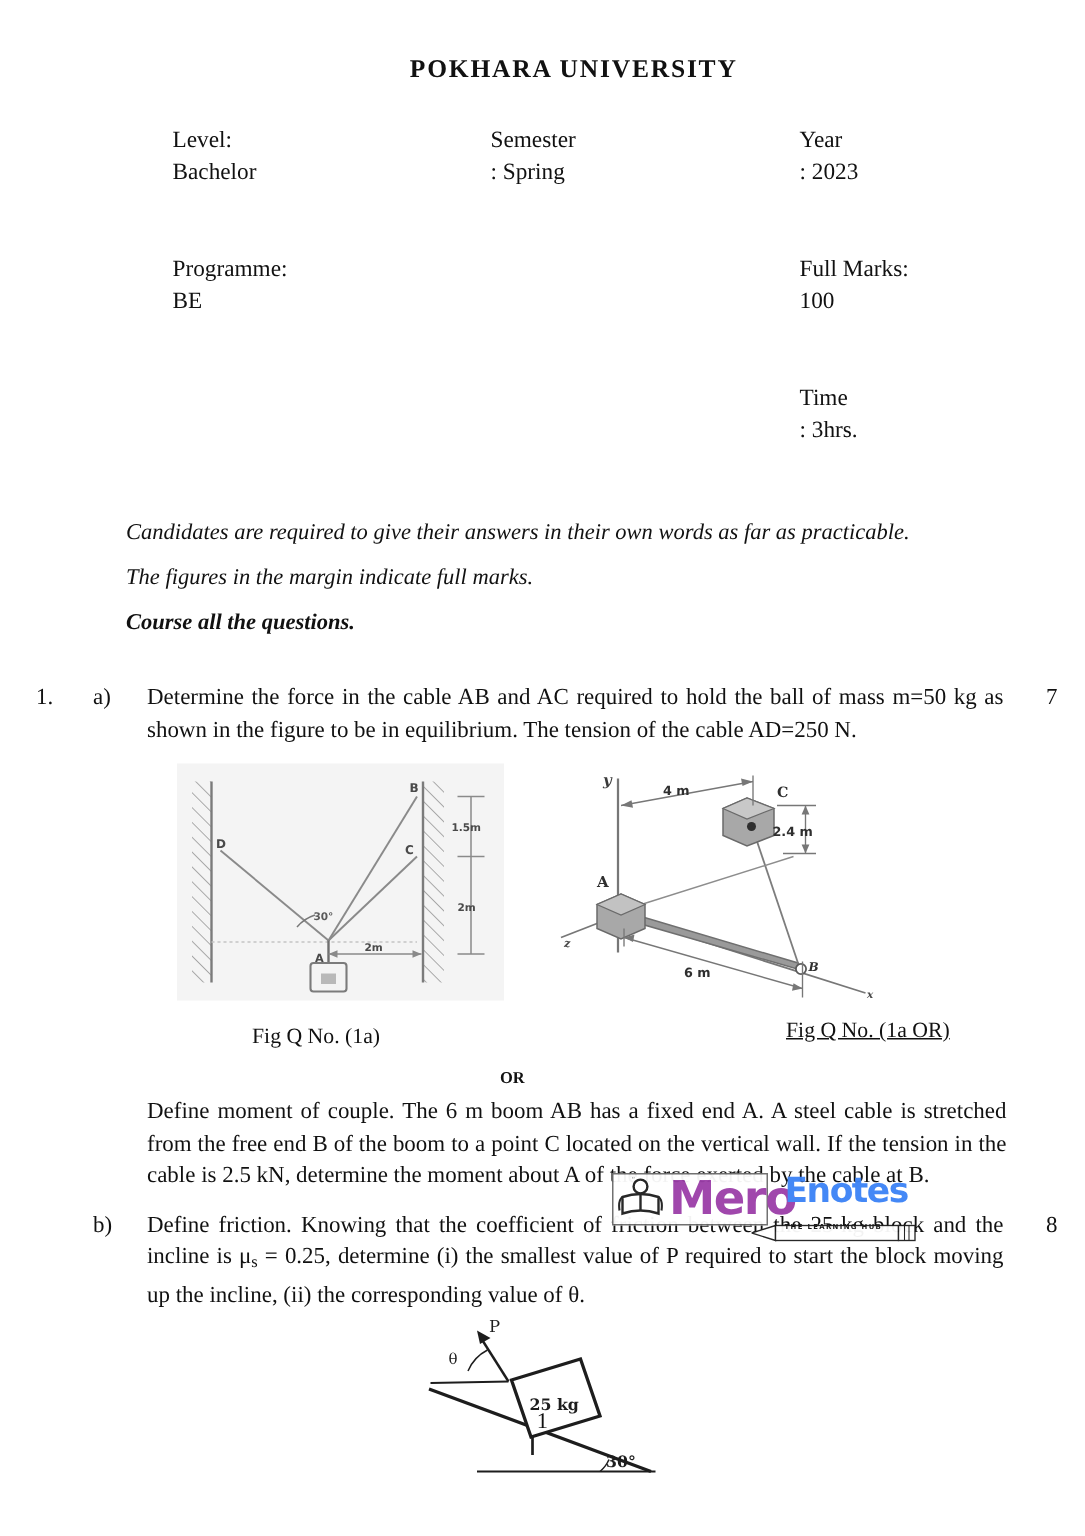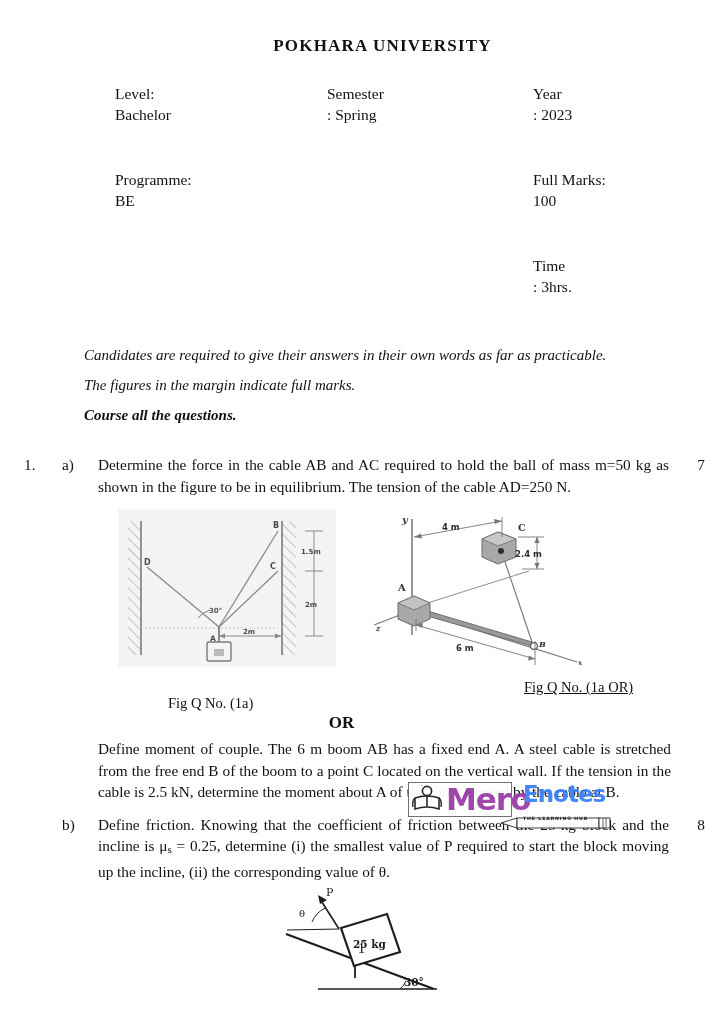--- a/index.html
+++ b/index.html
@@ -70,21 +70,21 @@
   .qnum { width: 38px; flex: none; }
   .qlet { width: 36px; flex: none; }
   .qbody { flex: 1 1 auto; text-align: justify; text-justify: inter-word; }
   .qmarks { width: 30px; flex: none; text-align: right; padding-left: 6px; }
   .q1 { margin-top: 29px; }
   .q1b { margin-top: 11px; }
 
   .or-line {
     text-align: center;
     font-weight: bold;
-    font-size: 17px;
+    font-size: 11px;
     margin-top: 10px;
     padding-right: 40px;
   }
   .or-para {
     margin-top: 5px;
     padding-left: 98px;
     padding-right: 52px;
     font-size: 15.3px;
     line-height: 21.5px;
     text-align: justify;
@@ -110,21 +110,21 @@
   }
   .figcaps {
     position: relative;
     height: 24px;
   }
   .figcap {
     position: absolute;
     font-size: 14.5px;
     font-weight: 500;
   }
-  .figcap.left { left: 168px; top: 16px; }
+  .figcap.left { left: 168px; top: 4px; }
   .figcap.right { left: 524px; top: 0; text-decoration: underline; }
 
   
   .incline-wrap {
     position: relative;
     height: 118px;
     margin-top: 4px;
   }
   .incline-fig {
     position: absolute;

